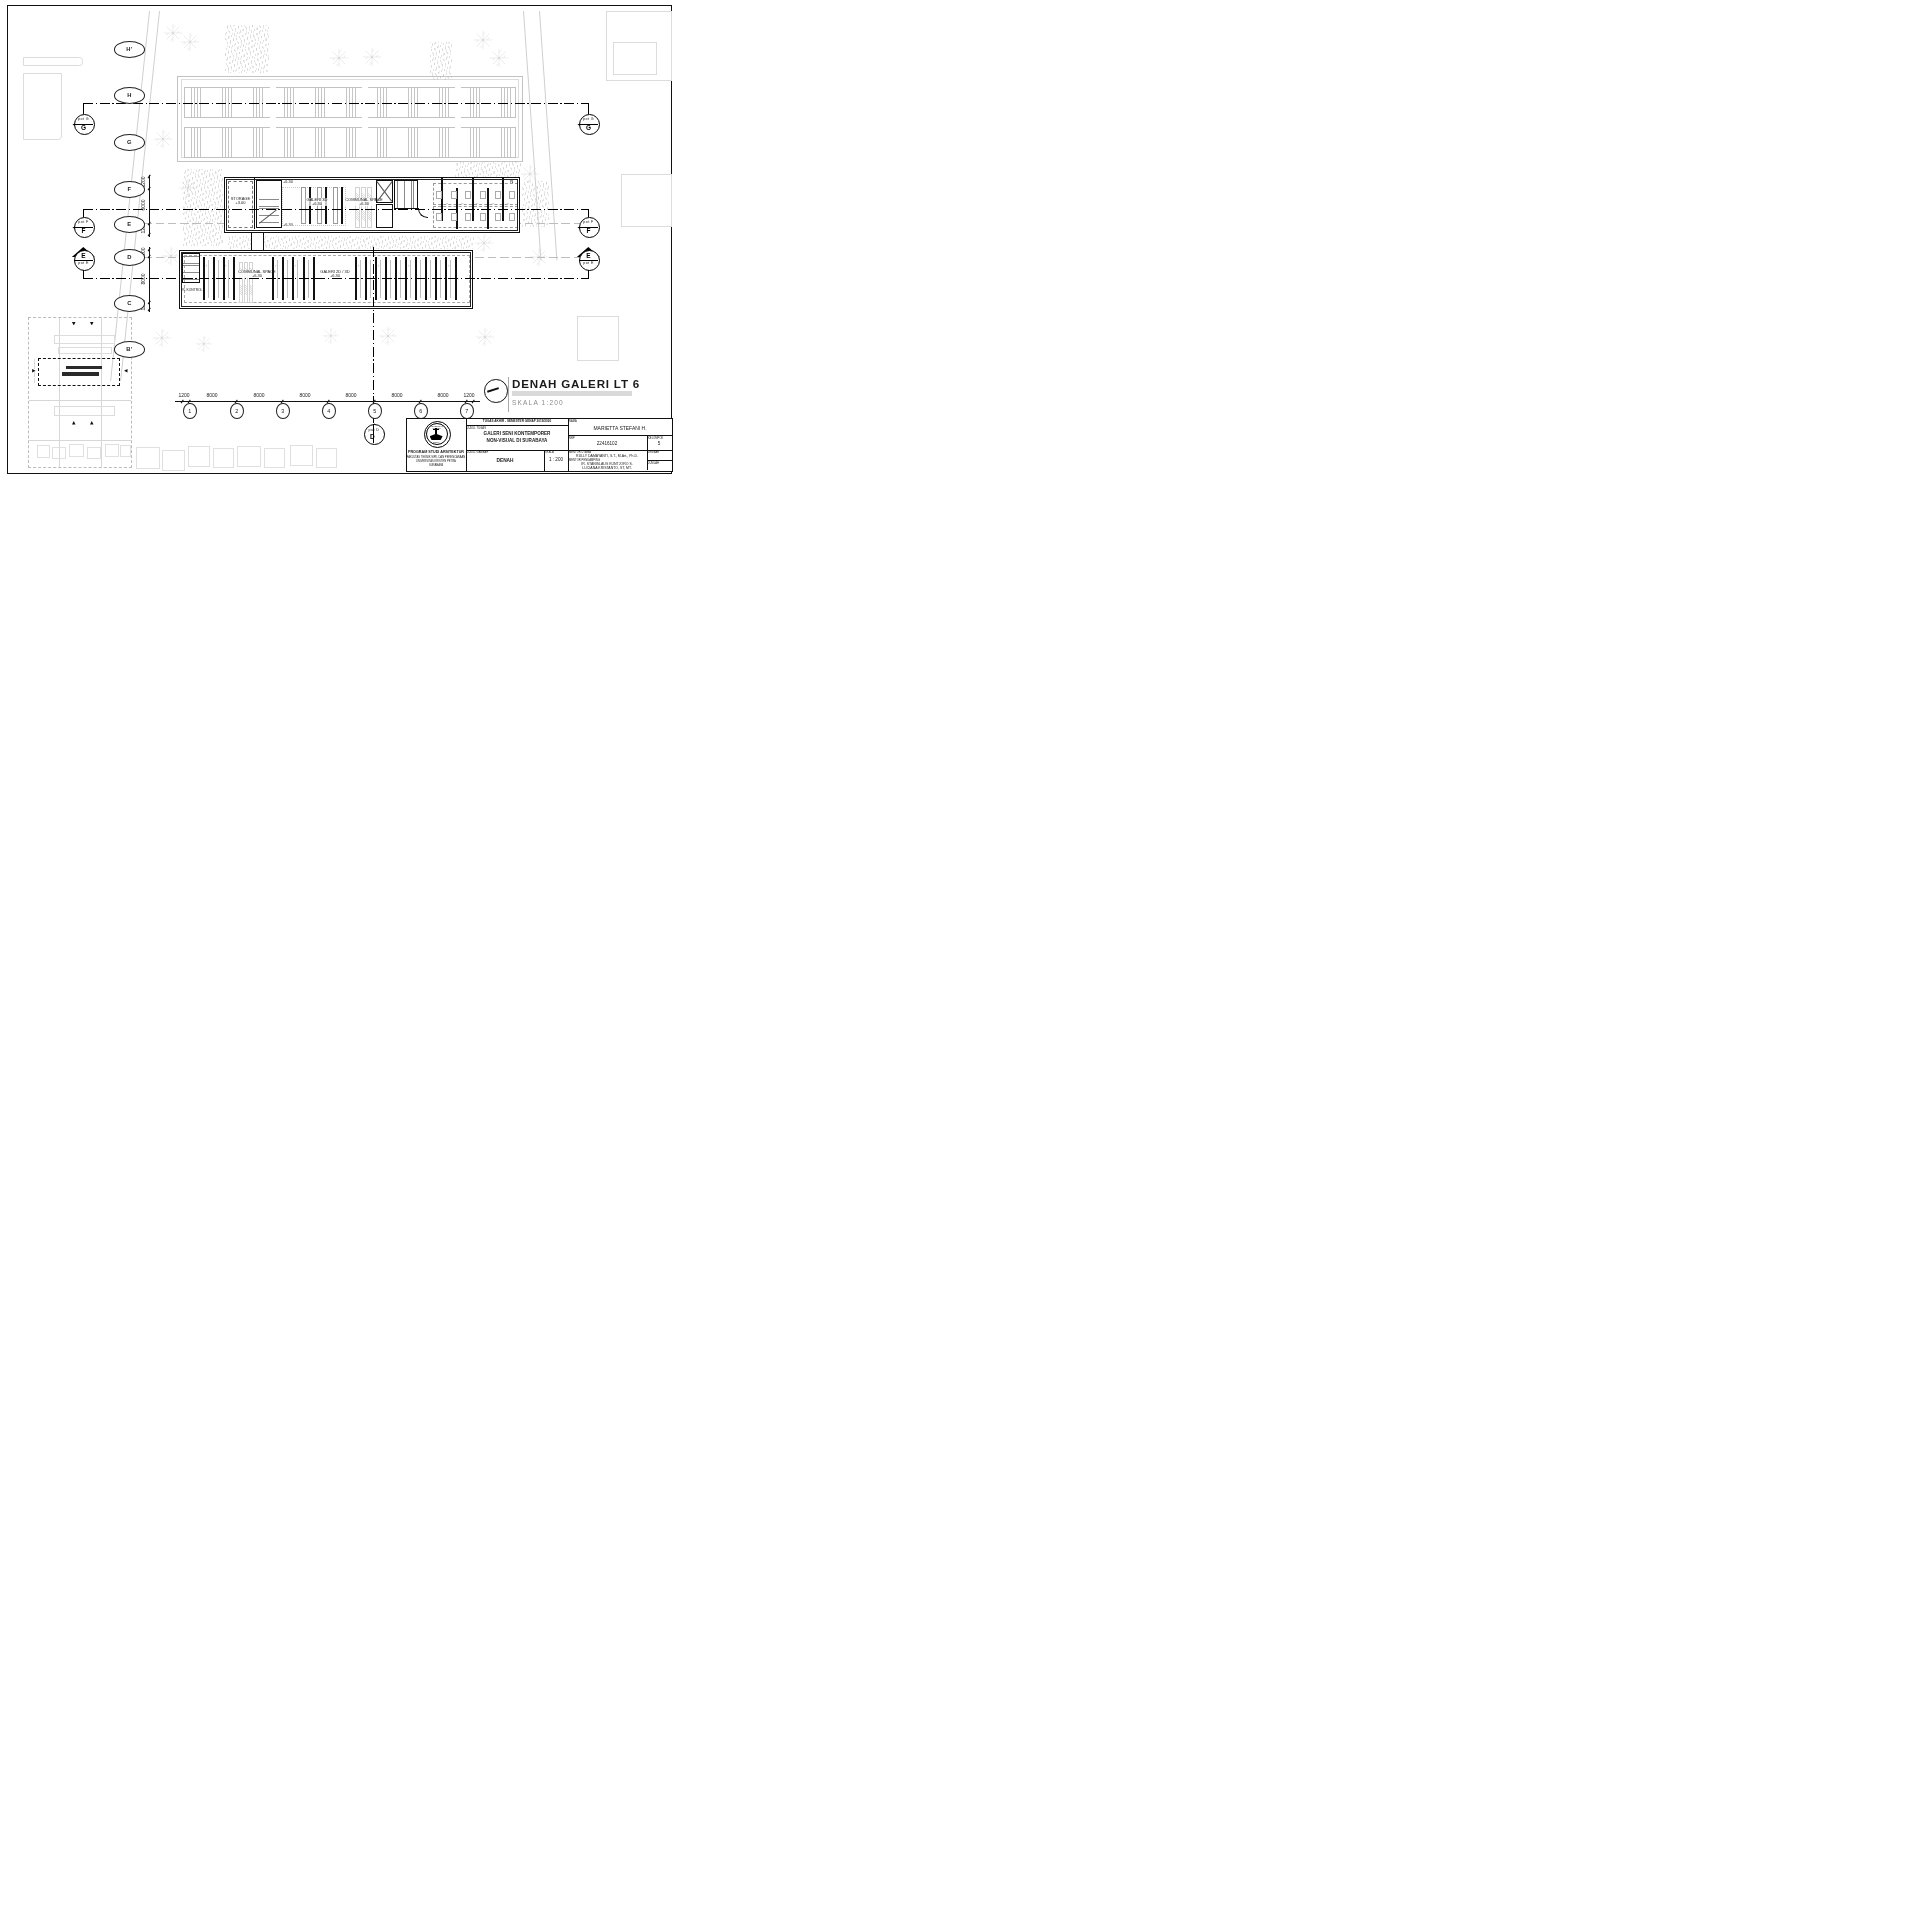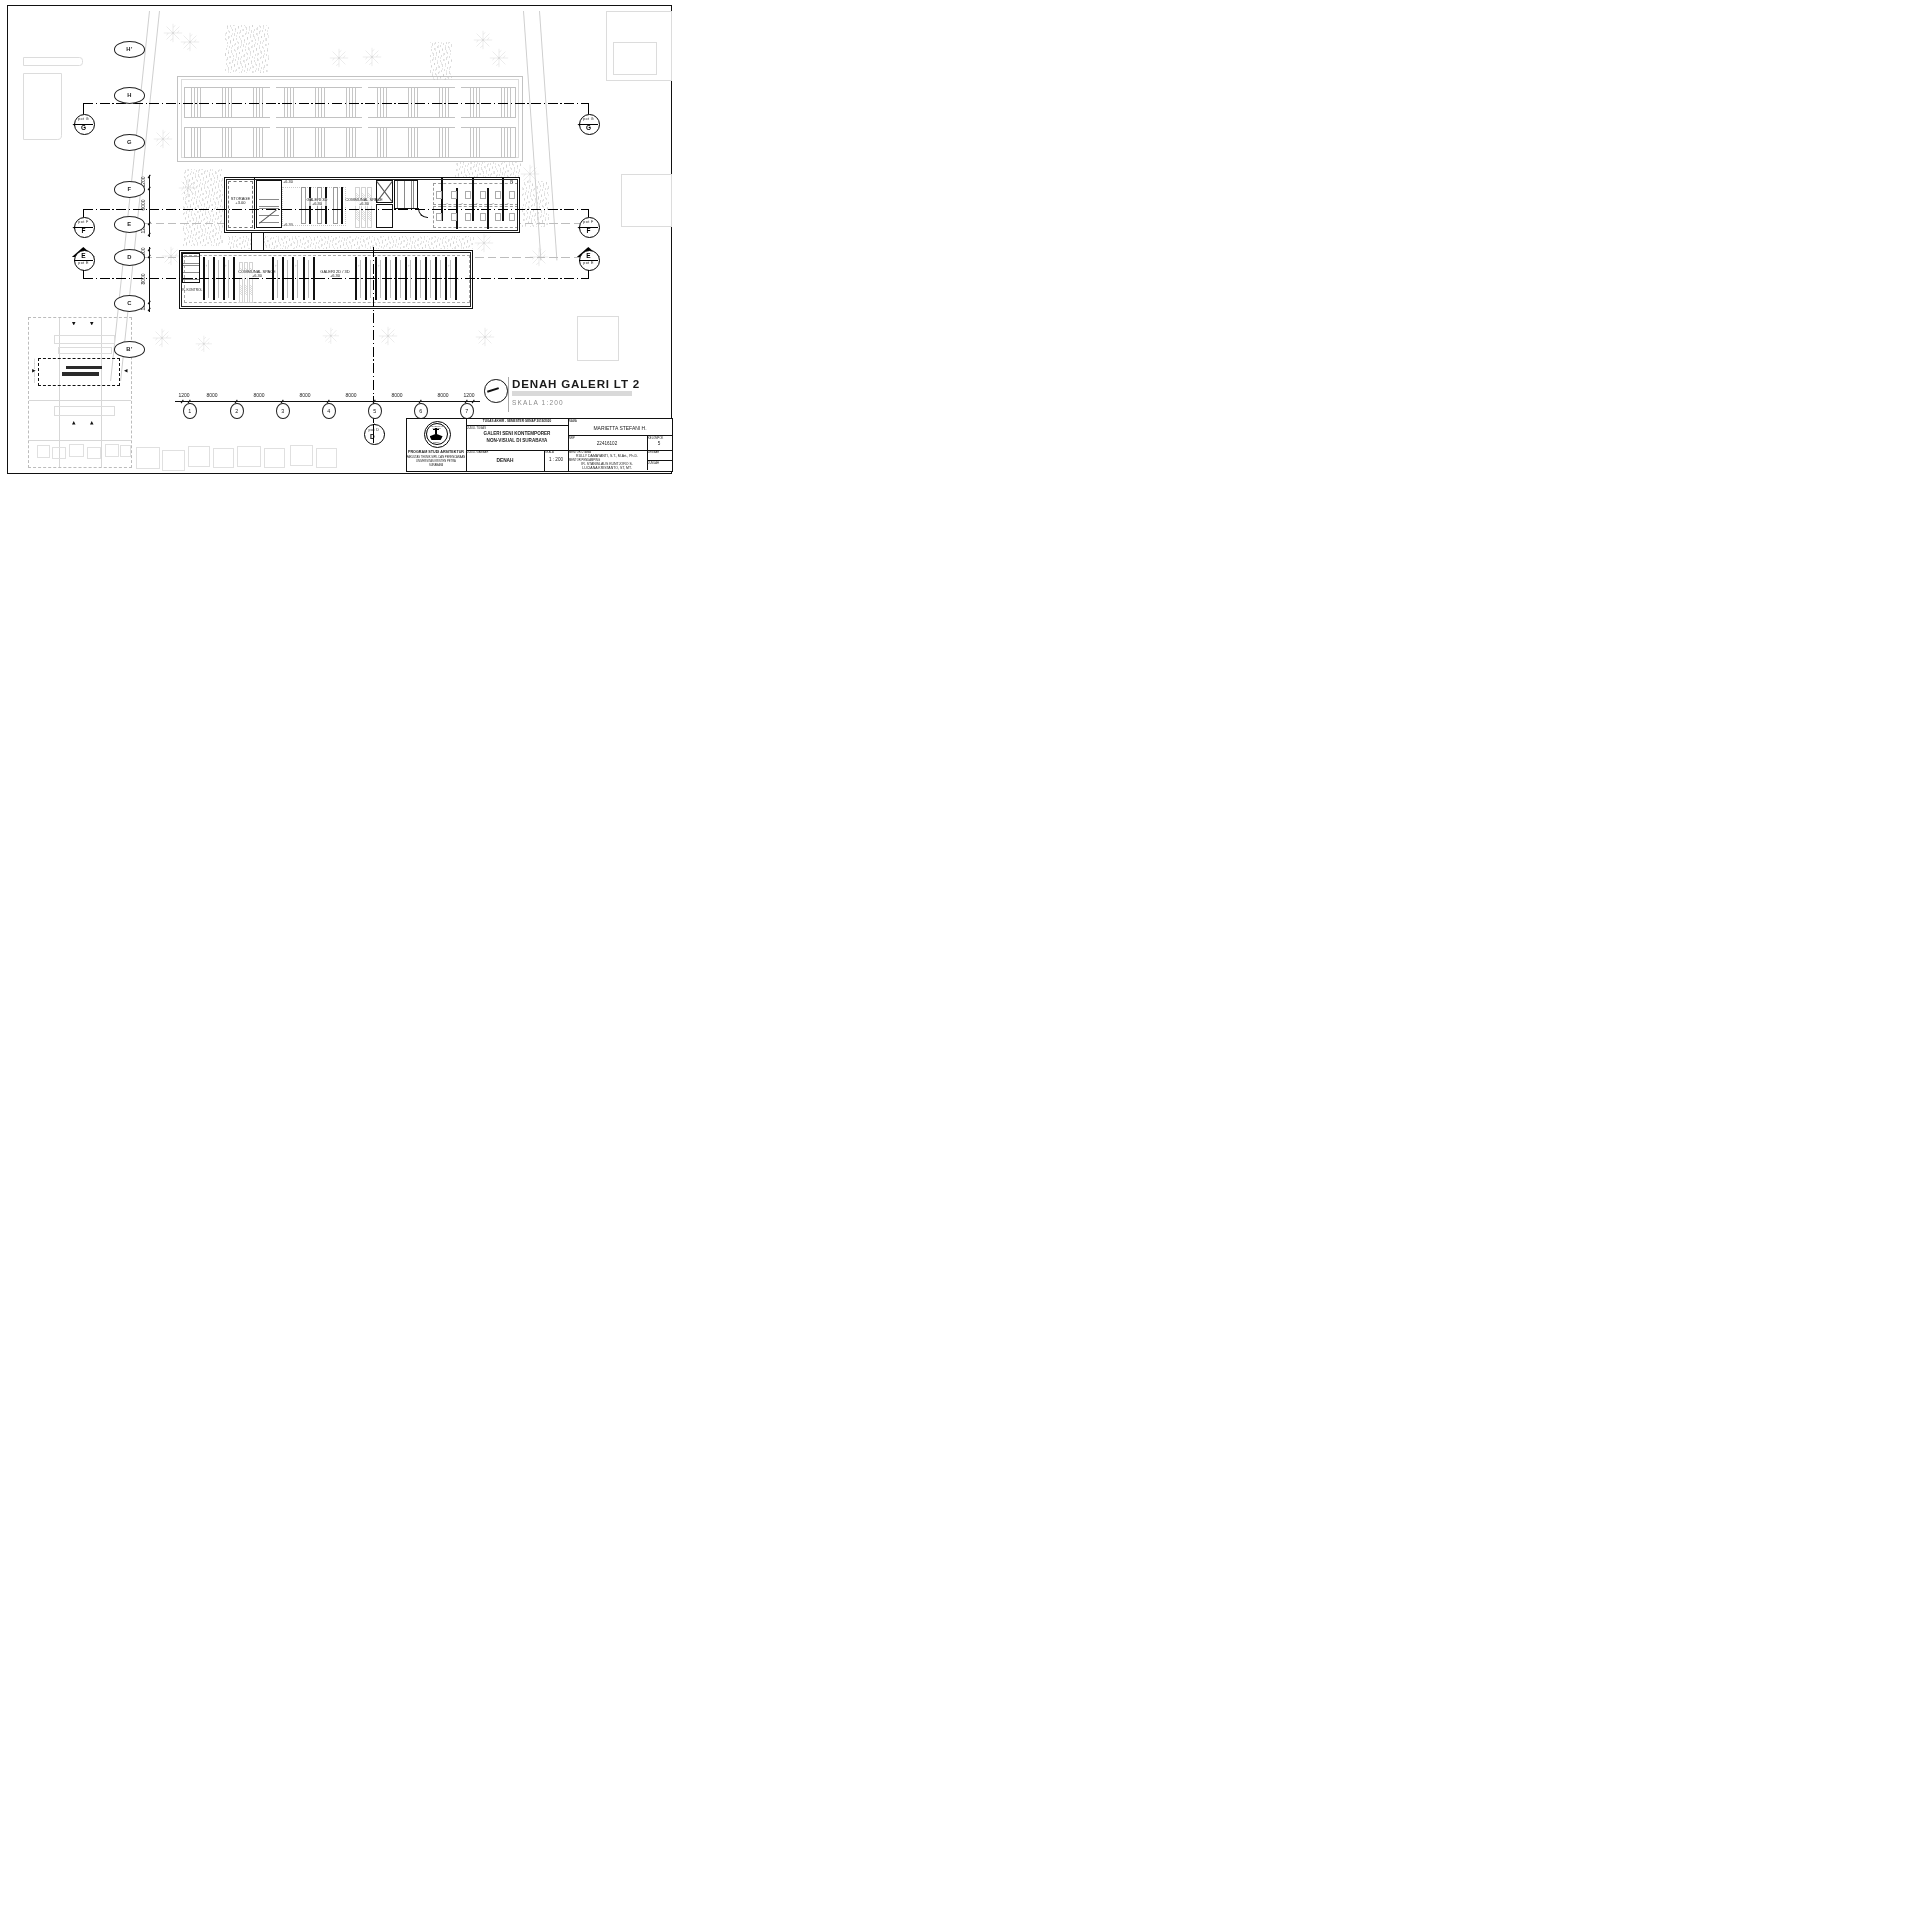--- a/index.html
+++ b/index.html
@@ -531,21 +531,21 @@
       <span>C</span>
     </div>
   <div class="lb" style="left:114px;top:341px;">
       <span>B'</span>
     </div>
 
   <div class="abs" style="left:484px;top:379px;width:21.6px;height:21.6px;border:1px solid #111;border-radius:50%;background:#fff;">
     <div class="abs" style="left:2.3px;top:9.2px;width:11.6px;height:1.9px;background:#111;transform:rotate(-18deg);"></div>
   </div>
   <div class="abs" style="left:508px;top:377px;width:0.4px;height:35px;background:#aaa;"></div>
-  <div class="t" style="left:512px;top:378px;font-size:11.6px;font-weight:bold;letter-spacing:0.8px;">DENAH GALERI LT 2</div>
+  <div class="t" style="left:512px;top:378px;font-size:11.6px;font-weight:bold;letter-spacing:0.8px;">DENAH GALERI LT 6</div>
   <div class="titlebar" style="left:512px;top:391px;width:120px;height:5.4px;"></div>
   <div class="t" style="left:512px;top:400px;font-size:6.5px;color:#8a8a8a;letter-spacing:1.2px;">SKALA 1:200</div>
 
   <div class="abs" style="left:406px;top:418px;width:265px;height:52px;background:#fff;border:0.8px solid #111;">
 
     <div class="tb-line" style="left:59px;top:0;width:0.6px;height:52px;"></div>
     <div class="tb-line" style="left:161px;top:0;width:0.6px;height:52px;"></div>
 
     <div class="tb-line" style="left:59px;top:6.2px;width:102px;height:0.6px;"></div>
     <div class="tb-line" style="left:59px;top:31px;width:206px;height:0.6px;"></div>

